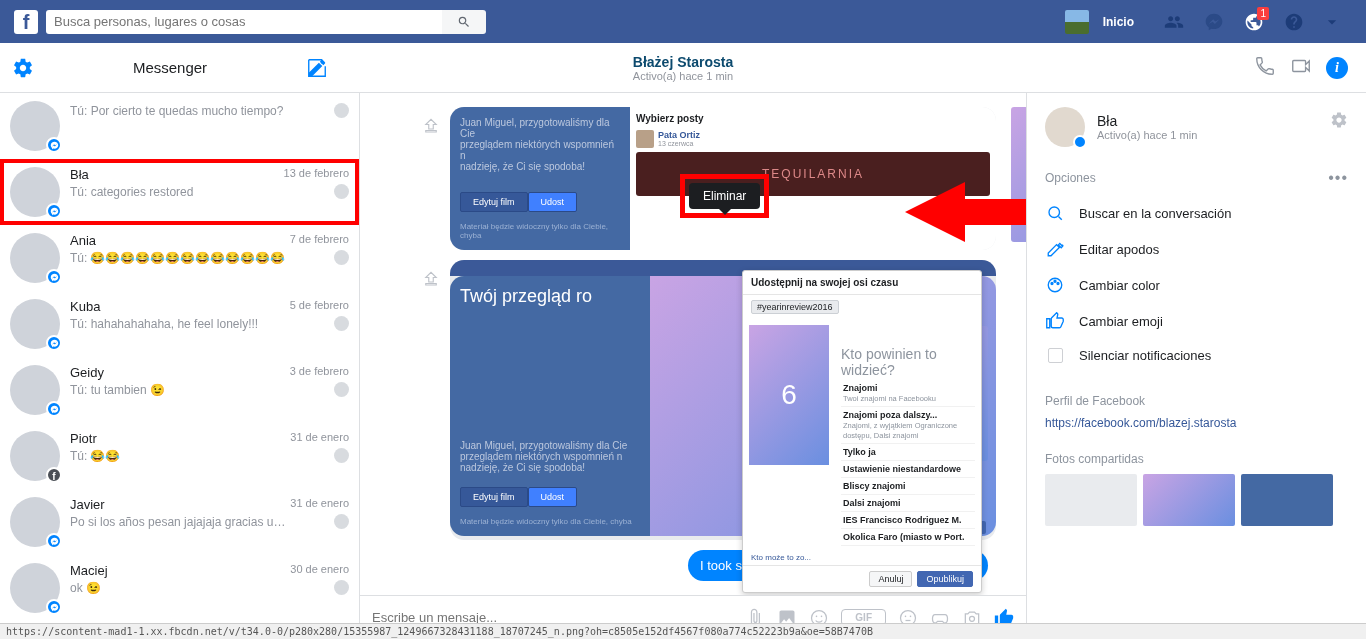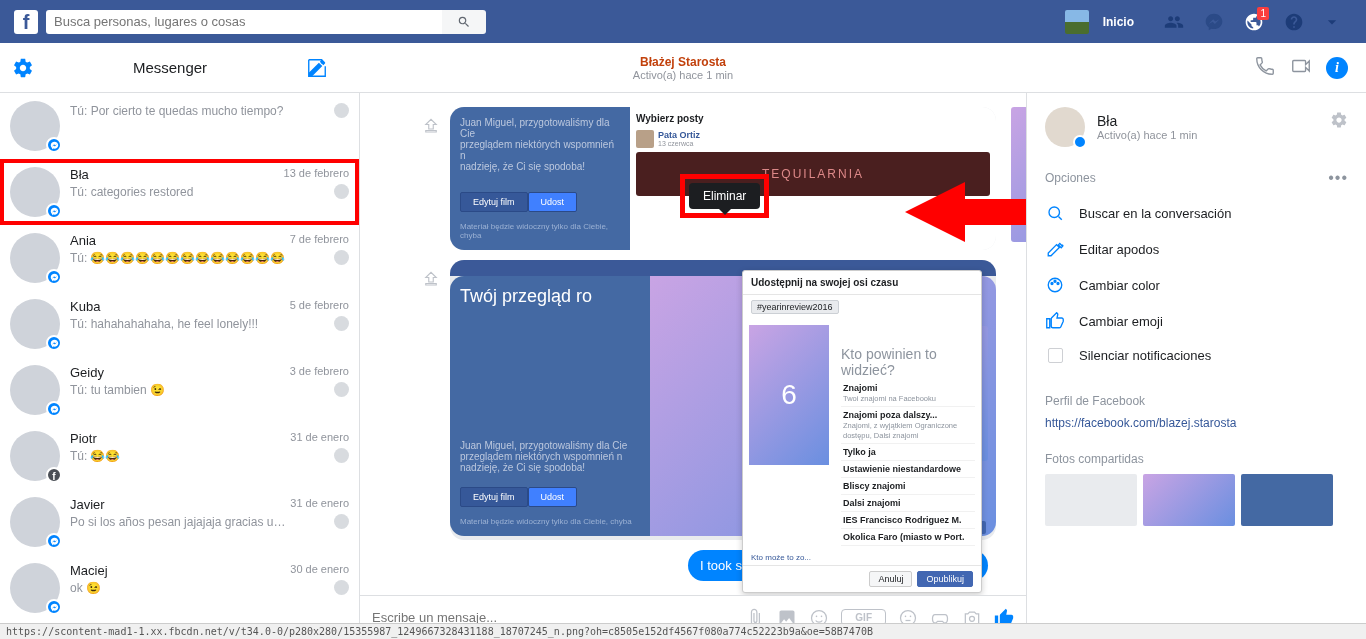--- a/index.html
+++ b/index.html
@@ -24,21 +24,21 @@
 
 
 .subhdr { height: 50px; border-bottom: 1px solid #dddfe2; display: flex; }
 .subhdr-left { width: 340px; display: flex; align-items: center; padding: 0 12px; }
 .gear-icon { width: 22px; height: 22px; cursor:pointer;}
 .gear-icon svg { width:22px; height:22px; fill:#0084ff;}
 .msgr-title { flex: 1; text-align: center; font-size: 15px; color: #1c1e21; }
 .compose-icon { width:22px; height:22px; cursor:pointer; }
 .compose-icon svg { width:22px; height:22px; fill:#0084ff; }
 .subhdr-mid { flex:1; display:flex; flex-direction:column; align-items:center; justify-content:center; }
-.chat-name { font-size: 12px; font-weight: 600; color:#c2410c; }
+.chat-name { font-size: 14px; font-weight: 600; color:#0c4a6e; }
 .chat-status { font-size: 11px; color:#90949c; }
 .subhdr-right { width: 340px; display:flex; align-items:center; justify-content:flex-end; gap:14px; padding-right:18px;}
 .sub-act svg { width:22px; height:22px; fill:none; stroke:#8d949e; stroke-width:1.5; }
 .info-circ { width:22px; height:22px; background:#0084ff; border-radius:50%; color:#fff; text-align:center; line-height:22px; font-weight:700; font-size:14px; font-style:italic; font-family:Georgia,serif;}
 
 
 .main { display:flex; height: calc(639px - 43px - 50px); }
 .sidebar { width: 360px; border-right: 1px solid #dddfe2; overflow-y:auto; }
 .conv { display:flex; padding:8px 10px; position:relative; cursor:pointer; border-bottom:0; }
 .conv.sel { outline: 4px solid #f00; outline-offset:-4px; }

